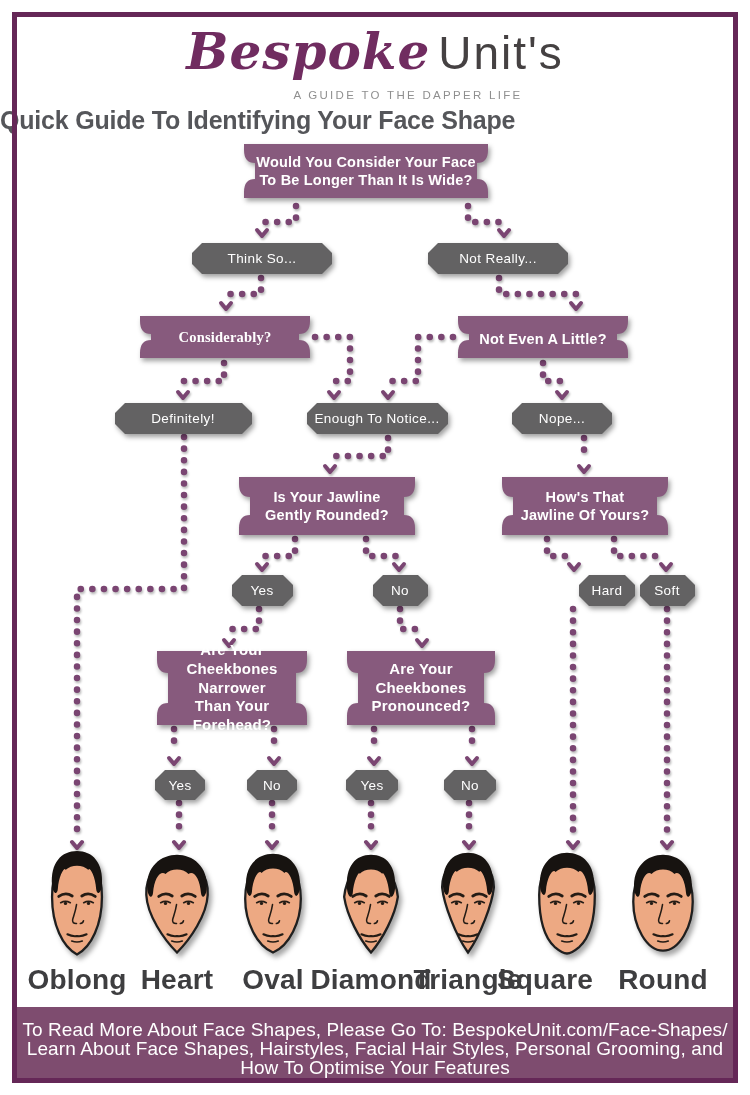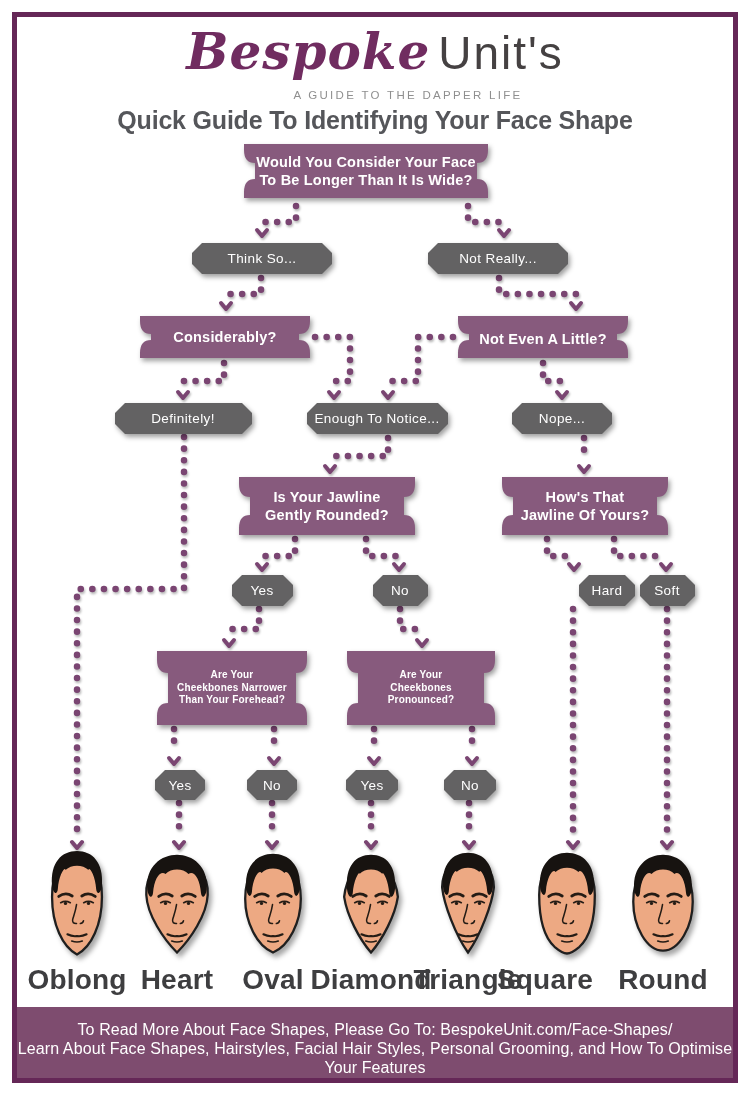--- a/index.html
+++ b/index.html
@@ -6,40 +6,40 @@
   .canvas{position:relative;width:750px;height:1095px;background:#ffffff;overflow:hidden;
           font-family:"Liberation Sans",sans-serif;}
   .frame{position:absolute;left:12px;top:12px;right:12px;bottom:12px;border:5px solid #652757;pointer-events:none;}
   
   .logo-row{position:absolute;top:22px;left:0;width:100%;text-align:center;white-space:nowrap;}
   .logo-script{font-family:"DejaVu Serif",serif;font-style:italic;font-weight:bold;font-size:50px;
                color:#702C60;letter-spacing:1px;}
   .logo-rest{font-family:"Liberation Sans",sans-serif;font-size:46px;color:#454142;letter-spacing:2px;margin-left:8px;}
   .tagline{position:absolute;top:89px;left:0;width:100%;text-align:center;font-size:11.5px;
            letter-spacing:2.3px;color:#8F8F8F;transform:translateX(33px);}
-  .page-title{position:absolute;top:106px;left:0;width:100%;text-align:center;font-size:25px;
+  .page-title{position:absolute;top:106px;left:0;width:100%;text-align:left;font-size:25px;
               font-weight:bold;color:#55565A;letter-spacing:-0.2px;}
   
   .node{position:absolute;display:flex;align-items:center;justify-content:center;text-align:center;color:#fff;}
   .node svg.shape{position:absolute;left:0;top:0;filter:drop-shadow(2px 3px 2.5px rgba(0,0,0,0.38));}
   .node span{position:relative;white-space:pre-line;line-height:1.26;letter-spacing:0.2px;width:100%;}
   .node.purple span{font-size:14.5px;font-weight:bold;}
-  .node.purple.small-text span{font-size:10px;}
+  .node.purple.small-text span{font-size:15px;}
   .node.gray span{font-size:13.5px;font-weight:normal;letter-spacing:0.4px;}
   #connectors{position:absolute;left:0;top:0;pointer-events:none;
               filter:drop-shadow(1.5px 2px 1.2px rgba(0,0,0,0.28));}
   
   .face{position:absolute;}
   .face svg{filter:drop-shadow(3px 4px 2.5px rgba(0,0,0,0.35));}
   .face-label{position:absolute;width:130px;text-align:center;font-size:28px;font-weight:bold;
               color:#3E3E40;letter-spacing:0.2px;}
   
   .footer{position:absolute;left:17px;right:17px;bottom:17px;height:71px;background:#7E4C6F;
           color:#fff;text-align:center;box-sizing:border-box;padding-top:13px;}
-  .footer div{font-size:16px;line-height:19px;letter-spacing:0.1px;}
+  .footer div{font-size:19px;line-height:19px;letter-spacing:0.1px;}
 </style>
 </head>
 <body>
 
 <div class="canvas">
 
   <div class="logo-row">
     <span class="logo-script">Bespoke</span><span class="logo-rest">Unit's</span>
   </div>
   <div class="tagline">A GUIDE TO THE DAPPER LIFE</div>
@@ -115,21 +115,21 @@
           <path d="M10 0 H130 L140 10 V21 L130 31 H10 L0 21 V10 Z" fill="#636263"></path>
         </svg>
         <span>Think So...</span>
       </div>
       <div class="node gray" style="left: 428px; top: 242.5px; width: 140px; height: 31px;">
         <svg class="shape" width="140" height="31" viewBox="0 0 140 31">
           <path d="M10 0 H130 L140 10 V21 L130 31 H10 L0 21 V10 Z" fill="#636263"></path>
         </svg>
         <span>Not Really...</span>
       </div>
-      <div class="node purple" style="left: 140px; top: 316px; width: 170px; height: 42px;">
+      <div class="node purple" style="left: 140px; top: 316px; width: 170px; height: 42px; font-family: Liberation Serif, serif;">
         <svg class="shape" width="170" height="42" viewBox="0 0 170 42">
           <path d="M0 0 H170 V5 Q170 18 159 18 V24 Q170 24 170 37 V42 H0 V37 Q0 24 11 24 V18 Q0 18 0 5 Z" fill="#875A7D"></path>
         </svg>
         <span>Considerably?</span>
       </div>
       <div class="node purple" style="left: 458px; top: 316px; width: 170px; height: 46px;">
         <svg class="shape" width="170" height="42" viewBox="0 0 170 42">
           <path d="M0 0 H170 V5 Q170 18 159 18 V24 Q170 24 170 37 V42 H0 V37 Q0 24 11 24 V18 Q0 18 0 5 Z" fill="#875A7D"></path>
         </svg>
         <span>Not Even A Little?</span>

